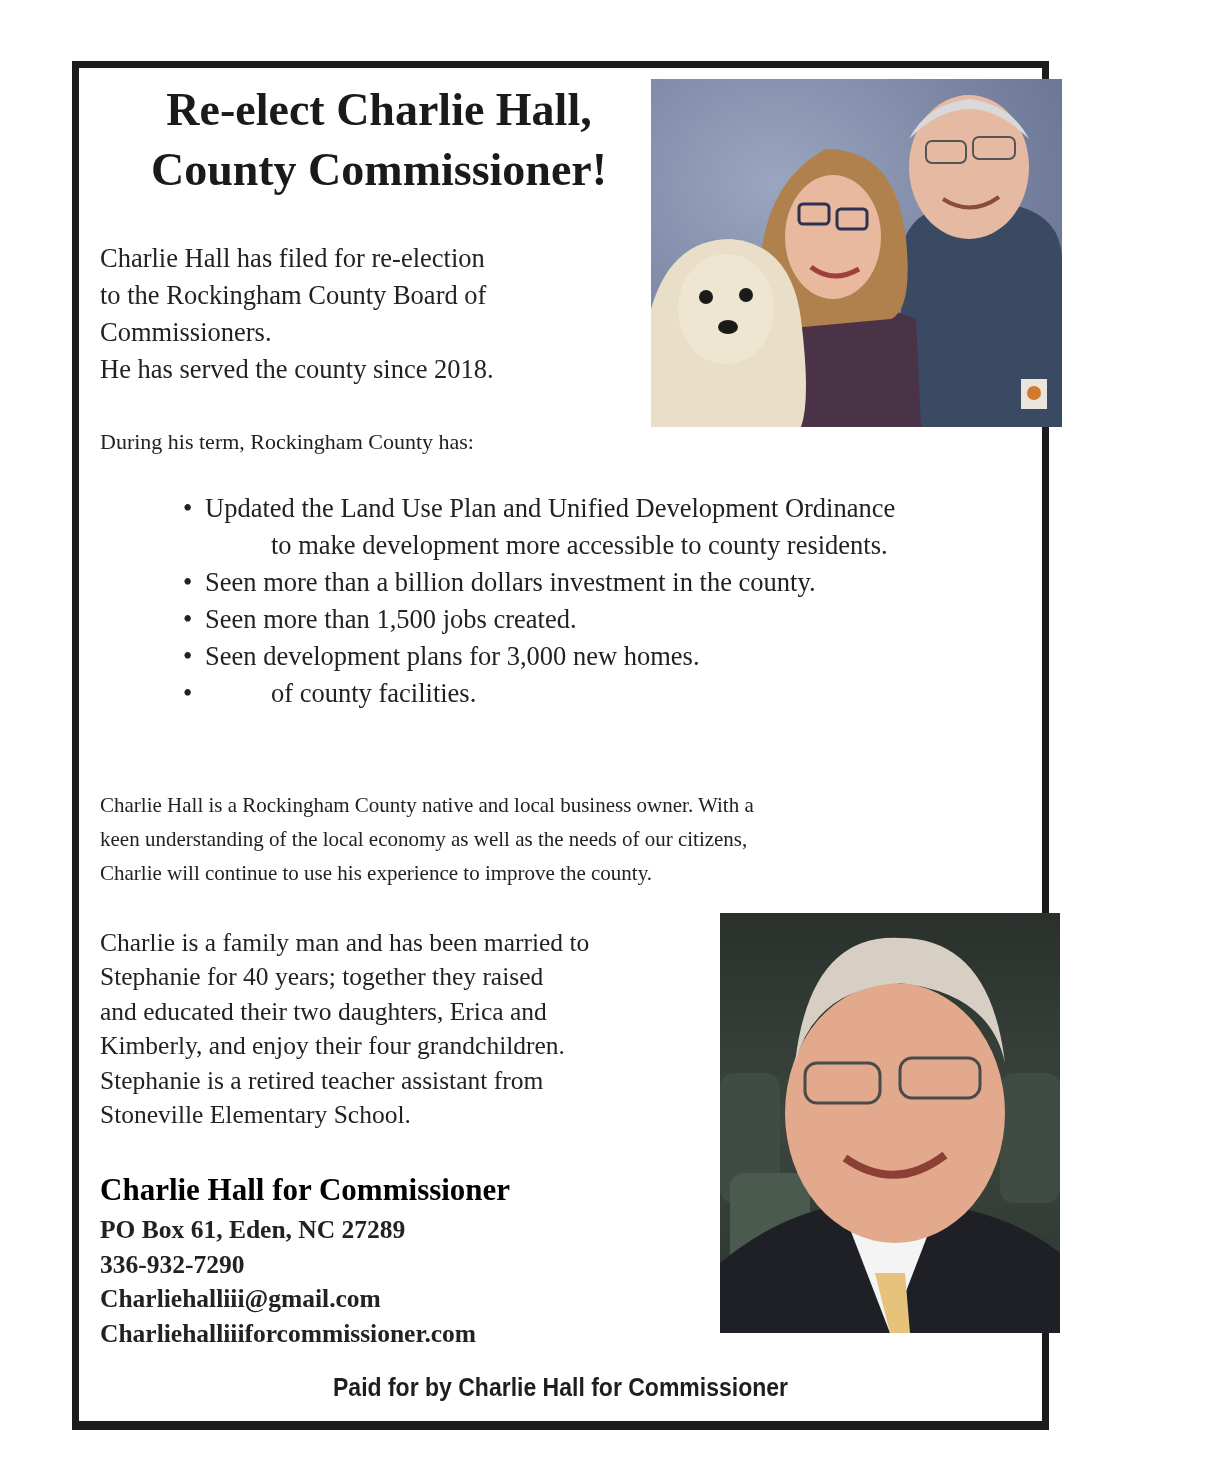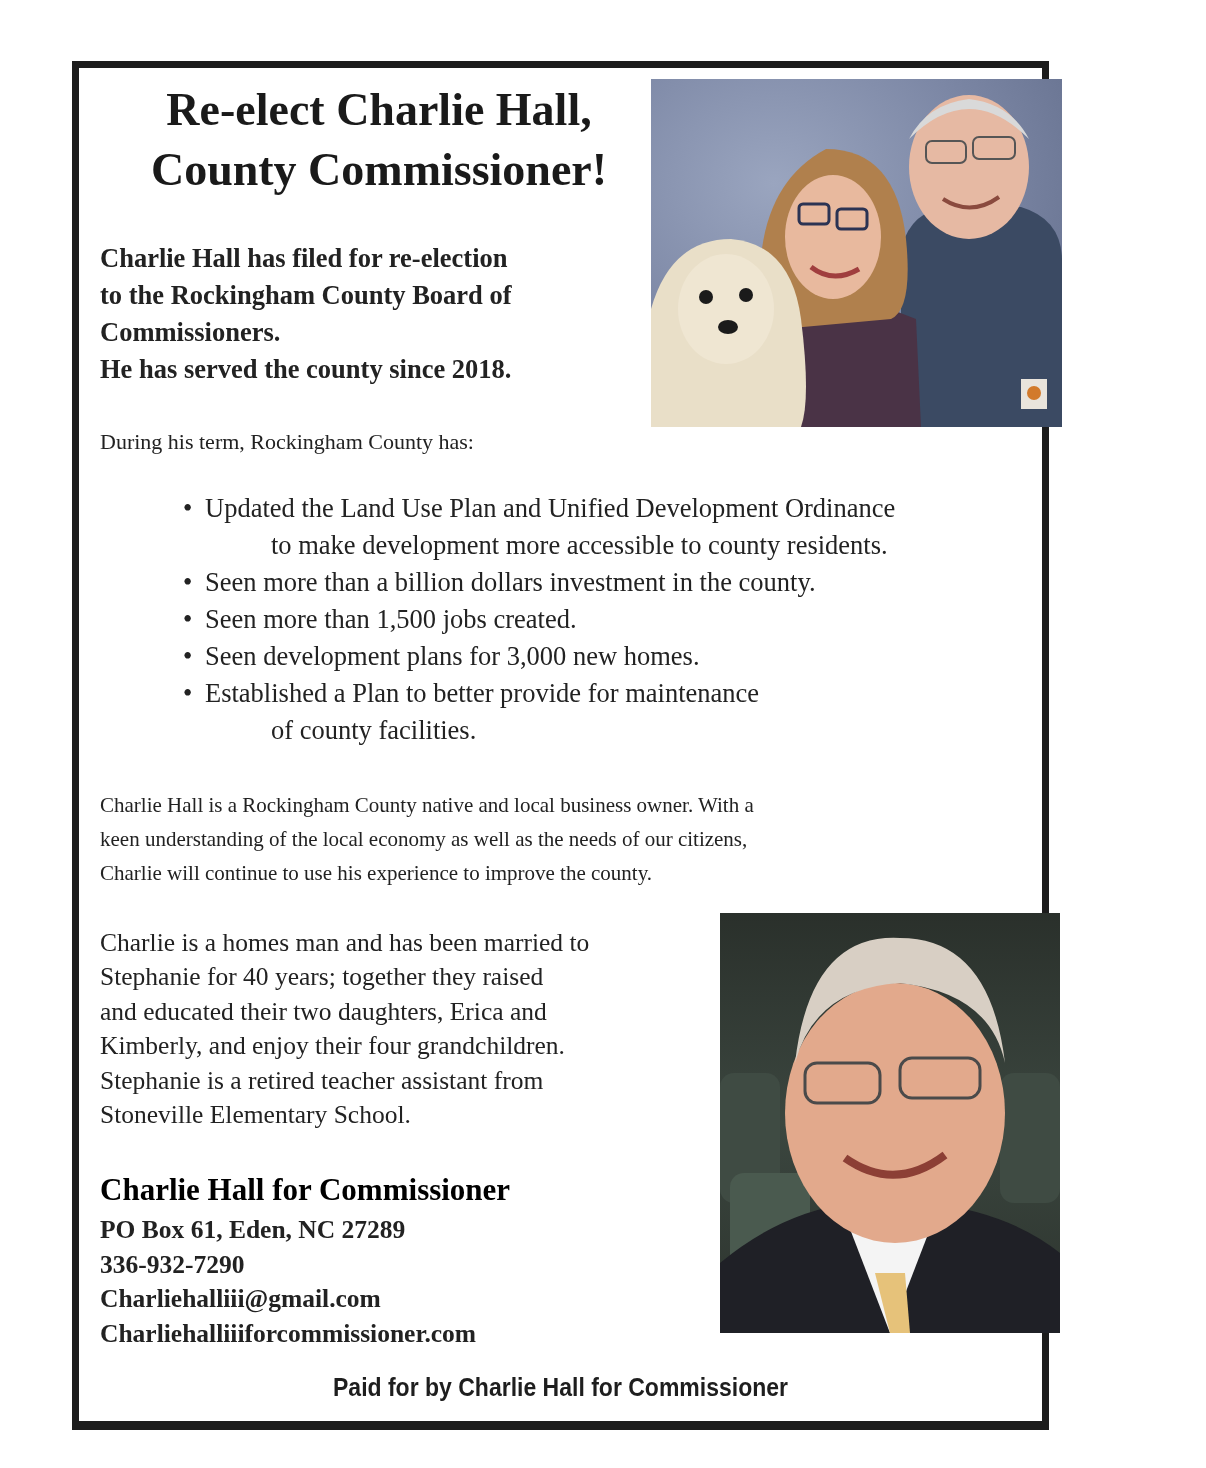--- a/index.html
+++ b/index.html
@@ -11,21 +11,21 @@
     background: #fff;
   }
   .serif { font-family: "Liberation Serif", "DejaVu Serif", serif; color: #222; }
   .sans { font-family: "Liberation Sans", "DejaVu Sans", sans-serif; color: #1e1e1e; }
   .title {
     position: absolute; left: 30px; top: 12px; width: 540px;
     text-align: center; font-weight: bold; font-size: 46px; line-height: 60px; color: #1a1a1a;
   }
   .intro {
     position: absolute; left: 21px; top: 172px; width: 520px;
-    font-size: 26.5px; line-height: 37px; font-weight: bold;
+    font-size: 26.5px; line-height: 37px;
   }
   .term-label {
     position: absolute; left: 21px; top: 355px; font-size: 22px; line-height: 37px;
   }
   .bullets {
     position: absolute; left: 104px; top: 422px; width: 860px; margin: 0; padding: 0; list-style: none;
     font-size: 26.5px; line-height: 37px;
   }
   .bullets li { position: relative; padding-left: 22px; }
   .bullets li .dot { position: absolute; left: 0; top: 0; }
@@ -119,33 +119,32 @@
     <li>
       <span class="dot">•</span>
       <span>Seen more than 1,500 jobs created.</span>
     </li>
     <li>
       <span class="dot">•</span>
       <span>Seen development plans for 3,000 new homes.</span>
     </li>
     <li>
       <span class="dot">•</span>
-      <span>Established a Plan to better provide for maintenance</span>
       <span class="cont">of county facilities.</span>
     </li>
   </ul>
 
   <div class="native serif">
     <div>Charlie Hall is a Rockingham County native and local business owner. With a</div>
     <div>keen understanding of the local economy as well as the needs of our citizens,</div>
     <div>Charlie will continue to use his experience to improve the county.</div>
   </div>
 
   <div class="family serif">
-    <div>Charlie is a homes man and has been married to</div>
+    <div>Charlie is a family man and has been married to</div>
     <div>Stephanie for 40 years; together they raised</div>
     <div>and educated their two daughters, Erica and</div>
     <div>Kimberly, and enjoy their four grandchildren.</div>
     <div>Stephanie is a retired teacher assistant from</div>
     <div>Stoneville Elementary School.</div>
   </div>
 
   <div class="photo photo-portrait">
     <svg viewBox="0 0 340 420" preserveAspectRatio="none">
       <rect x="0" y="160" width="60" height="130" rx="14" fill="#3f4b43"></rect>

